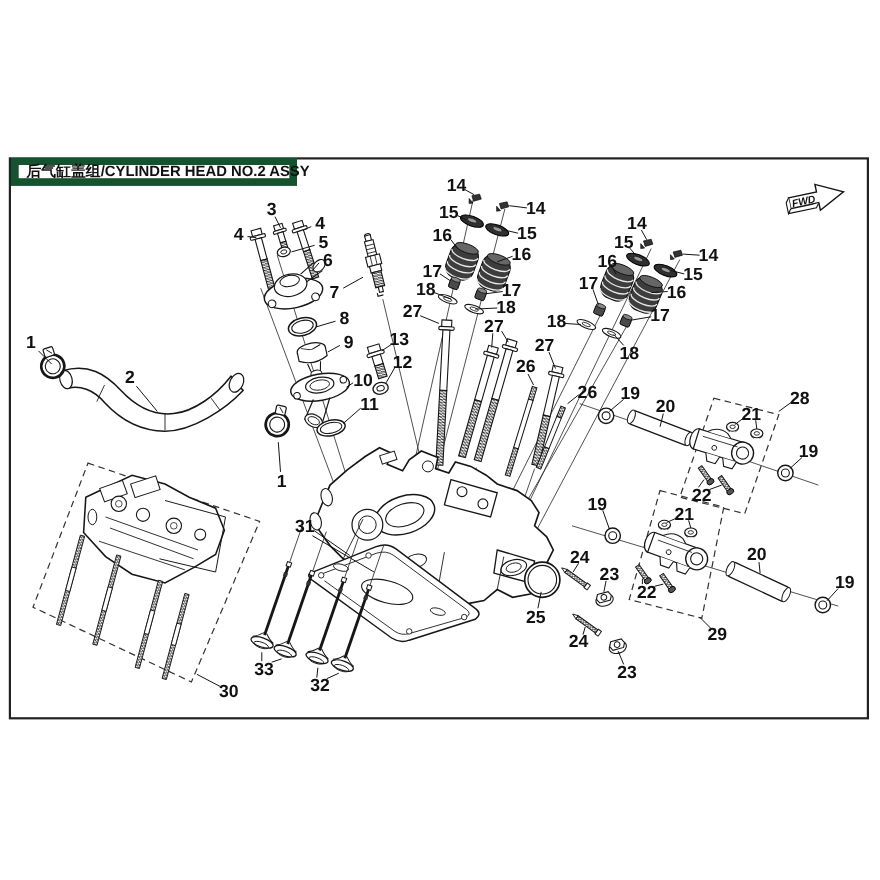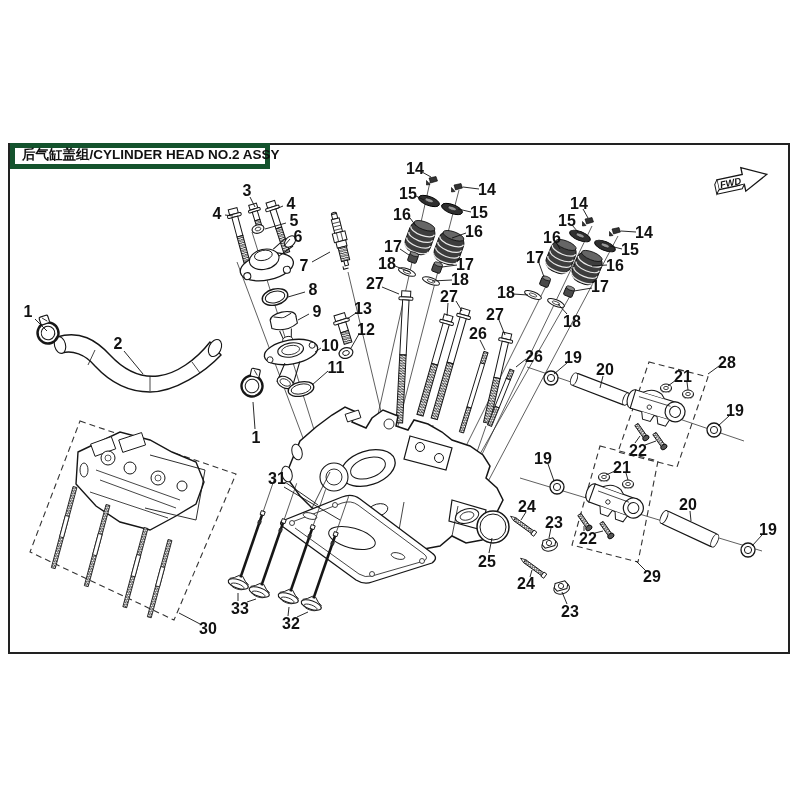--- a/index.html
+++ b/index.html
@@ -1,18 +1,18 @@
 <!DOCTYPE html>
 <html><head>
 <meta charset="utf-8">
 <style>
   html,body{margin:0;padding:0;background:#fff;}
   body{width:800px;height:800px;position:relative;font-family:"Liberation Sans",sans-serif;}
   .frame{position:absolute;left:8px;top:143px;width:782px;height:511px;border:2px solid #222;box-sizing:border-box;background:#fff;}
-  .titlebox{position:absolute;left:10px;top:143px;width:260px;height:26px;border:5px solid #14532d;box-sizing:border-box;background:#fff;display:flex;align-items:flex-end;padding-left:7px;z-index:5;}
+  .titlebox{position:absolute;left:10px;top:143px;width:260px;height:26px;border:7px solid #14532d;box-sizing:border-box;background:#fff;display:flex;align-items:center;padding-left:7px;z-index:5;}
   .titlebox span{font-size:13.5px;font-weight:bold;color:#111;white-space:nowrap;letter-spacing:0px;}
   svg{position:absolute;left:0;top:0;z-index:2;}
   .callout{font-family:"Liberation Sans",sans-serif;font-weight:bold;font-size:16px;fill:#111;}
 </style>
 </head>
 <body>
 
 <div class="frame"></div>
 <div class="titlebox">
   <span>后气缸盖组/CYLINDER HEAD NO.2 ASSY</span>

